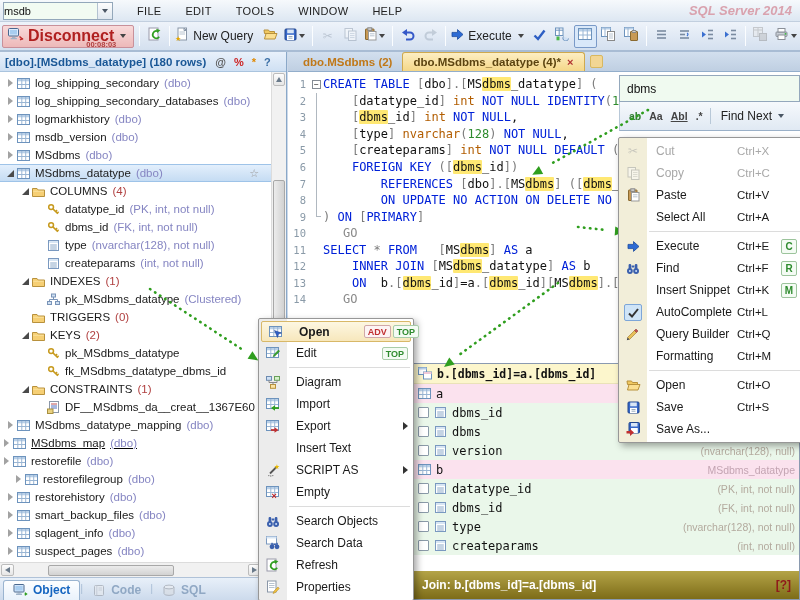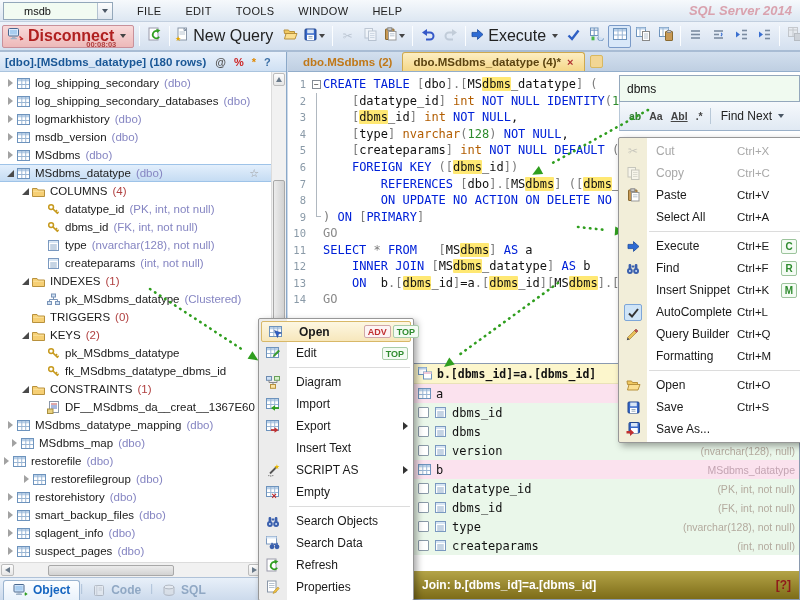--- a/index.html
+++ b/index.html
@@ -4,41 +4,41 @@
 <style>
   * { margin:0; padding:0; box-sizing:border-box; }
   html,body { width:800px; height:600px; overflow:hidden; font-family:"Liberation Sans", sans-serif; }
   #app { position:relative; width:800px; height:600px; background:#ccd9ea; overflow:hidden; }
 
   
   #menubar { position:absolute; left:0; top:0; width:800px; height:22px;
     background:linear-gradient(#f6f9fc,#dde7f2); border-bottom:1px solid #c2cfdf;
     display:flex; align-items:center; font-size:11px; z-index:5; }
   #dbcombo { width:110px; height:18px; margin-left:3px; background:#f2fbf2; border:1px solid #93a7ba;
-    display:flex; align-items:center; padding-left:20px; position:relative; font-size:11px; color:#111; }
+    display:flex; align-items:center; padding-left:0; position:relative; font-size:11px; color:#111; }
   #dbcombo .combo-btn { position:absolute; right:0; top:0; width:15px; height:16px;
     background:linear-gradient(#fdfdfd,#dfe7ef); border-left:1px solid #b3c2d1;
     display:flex; align-items:center; justify-content:center; }
   .caret { width:0; height:0; border-left:3px solid transparent; border-right:3px solid transparent; border-top:4px solid #4a5664; }
   #menus { display:flex; margin-left:12px; }
   .menu-item { padding:3px 12px; color:#222; letter-spacing:0.3px; }
   #brand { margin-left:auto; margin-right:8px; font-style:italic; font-weight:bold; font-size:13px; color:#d9a2ae; }
 
   
   #toolbar { position:absolute; left:0; top:22px; width:800px; height:30px;
     background:linear-gradient(#eef3fa,#d4e0ef); border-bottom:2px solid #a8bcd4;
     display:flex; align-items:center; padding:0 2px; z-index:5; }
   .tbtn { height:23px; min-width:23px; display:flex; align-items:center; justify-content:center;
     border-radius:2px; padding:0 2px; flex:none; }
   .tbtn.dis { opacity:.45; }
   .tbtn.pressed { border:1px solid #7a9ac8; background:#d9e8f9; }
   .disc { background:linear-gradient(#f9dada,#edb9b9); border:1px solid #c8909a; padding:0 5px; position:relative; margin-right:2px; }
   .disc-label { color:#b02020; font-weight:bold; font-size:16px; margin:0 4px; }
   .timer { position:absolute; right:17px; bottom:-2px; font-size:7.5px; color:#b04040; font-weight:bold; }
-  .tlabel2 { font-size:16px; color:#222; margin:0 4px; white-space:nowrap; }
+  .tlabel2 { font-size:12px; color:#222; margin:0 4px; white-space:nowrap; }
   .dd { width:0; height:0; border-left:3px solid transparent; border-right:3px solid transparent; border-top:4px solid #444; margin:0 2px; }
   .tsep { width:1px; height:20px; background:#b0bfd2; border-right:1px solid #fbfdff; margin:0 3px; flex:none; }
   .glyph-sc { font-size:12px; color:#8a96a5; }
 
   
   #leftpanel { position:absolute; left:0; top:52px; width:287px; height:548px; background:#fff;
     border-right:1px solid #8aa8c8; z-index:10; }
   #objheader { position:absolute; left:0; top:0; width:286px; height:20px;
     background:linear-gradient(#e9f1fb,#cfe0f3); border-bottom:1px solid #aac4de;
     display:flex; align-items:center; padding:0 5px; }
@@ -97,21 +97,21 @@
   #codelines { padding-top:4px; }
   .cline { display:flex; height:16.55px; align-items:center; }
   .lnum { width:22px; text-align:right; color:#8a9aa8; font:10.5px "DejaVu Sans Mono", monospace; flex:none; padding-right:4px; }
   .lfold { width:13px; flex:none; position:relative; height:100%; }
   .foldbox { position:absolute; left:2px; top:3.5px; width:9px; height:9px; border:1px solid #848b94; background:#fff;
     font:8px/7px "DejaVu Sans Mono", monospace; text-align:center; color:#333; }
   .foldline { position:absolute; left:6px; top:0; width:1px; height:100%; background:#b0b8c0; }
   .foldend { position:absolute; left:6px; top:0; width:5px; height:50%; border-left:1px solid #b0b8c0; border-bottom:1px solid #b0b8c0; }
   .ltext { white-space:pre; font:12px "DejaVu Sans Mono", monospace; }
   .tk-k{color:#0021d8;} .tk-t{color:#b25d00;} .tk-n{color:#2e8b2e;} .tk-b{color:#7b7b7b;}
-  .tk-g{color:#8a8a8a;} .tk-p{color:#111;} .tk-i{color:#111;}
+  .tk-g{color:#8a8a8a;margin-left:20px;} .tk-p{color:#111;} .tk-i{color:#111;}
   .tk-h{background:#ffe873;color:#111;border-radius:1px;}
 
   
   #searchbox { position:absolute; left:619px; top:75px; width:181px; height:27px; background:#f0faf0;
     border:1px solid #94a8bc; display:flex; align-items:center; padding-left:7px; z-index:25; }
   #searchtext { font-size:12px; color:#111; }
   #findbar { position:absolute; left:619px; top:102px; width:181px; height:29px;
     background:linear-gradient(#f6f9fc,#e0e9f3); border-left:1px solid #b8c8d8; border-bottom:1px solid #9ab0c8;
     display:flex; align-items:center; padding:0 5px; z-index:25; }
   .ftoggle { font-size:10.5px; font-weight:bold; color:#444; padding:2px 4px; }
@@ -693,21 +693,21 @@
               <rect x="0.5" y="1.5" width="12" height="10" fill="#fff" stroke="#6d93bd"></rect>
               <rect x="1" y="2" width="11" height="2.3" fill="#b9d0e8"></rect>
               <line x1="4.8" y1="2" x2="4.8" y2="11" stroke="#9ab6d4"></line>
               <line x1="8.7" y1="2" x2="8.7" y2="11" stroke="#9ab6d4"></line>
               <line x1="1" y1="7.5" x2="12" y2="7.5" stroke="#9ab6d4"></line>
             </svg>
           </div>
           <div class="tlabel">MSdbms_datatype_mapping</div>
           <div class="tnote ">(dbo)</div>
         </div>
-        <div class="trow" style="padding-left: 8px;">
+        <div class="trow" style="padding-left: 0; text-decoration: underline;">
           <div class="arr arr-c">
             <i></i>
           </div>
           <div class="ticon">
             <svg width="13" height="13" viewBox="0 0 13 13" xmlns="http://www.w3.org/2000/svg">
               <rect x="0.5" y="1.5" width="12" height="10" fill="#fff" stroke="#6d93bd"></rect>
               <rect x="1" y="2" width="11" height="2.3" fill="#b9d0e8"></rect>
               <line x1="4.8" y1="2" x2="4.8" y2="11" stroke="#9ab6d4"></line>
               <line x1="8.7" y1="2" x2="8.7" y2="11" stroke="#9ab6d4"></line>
               <line x1="1" y1="7.5" x2="12" y2="7.5" stroke="#9ab6d4"></line>
@@ -725,21 +725,21 @@
               <rect x="0.5" y="1.5" width="12" height="10" fill="#fff" stroke="#6d93bd"></rect>
               <rect x="1" y="2" width="11" height="2.3" fill="#b9d0e8"></rect>
               <line x1="4.8" y1="2" x2="4.8" y2="11" stroke="#9ab6d4"></line>
               <line x1="8.7" y1="2" x2="8.7" y2="11" stroke="#9ab6d4"></line>
               <line x1="1" y1="7.5" x2="12" y2="7.5" stroke="#9ab6d4"></line>
             </svg>
           </div>
           <div class="tlabel">restorefile</div>
           <div class="tnote ">(dbo)</div>
         </div>
-        <div class="trow" style="padding-left: 20px; align-items: center;">
+        <div class="trow" style="padding-left: 12px; align-items: center;">
           <div class="arr arr-c">
             <i></i>
           </div>
           <div class="ticon">
             <svg width="13" height="13" viewBox="0 0 13 13" xmlns="http://www.w3.org/2000/svg">
               <rect x="0.5" y="1.5" width="12" height="10" fill="#fff" stroke="#6d93bd"></rect>
               <rect x="1" y="2" width="11" height="2.3" fill="#b9d0e8"></rect>
               <line x1="4.8" y1="2" x2="4.8" y2="11" stroke="#9ab6d4"></line>
               <line x1="8.7" y1="2" x2="8.7" y2="11" stroke="#9ab6d4"></line>
               <line x1="1" y1="7.5" x2="12" y2="7.5" stroke="#9ab6d4"></line>

